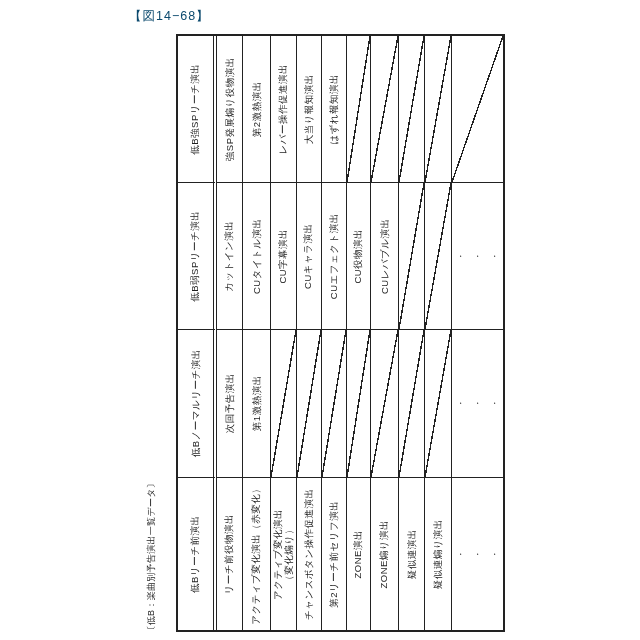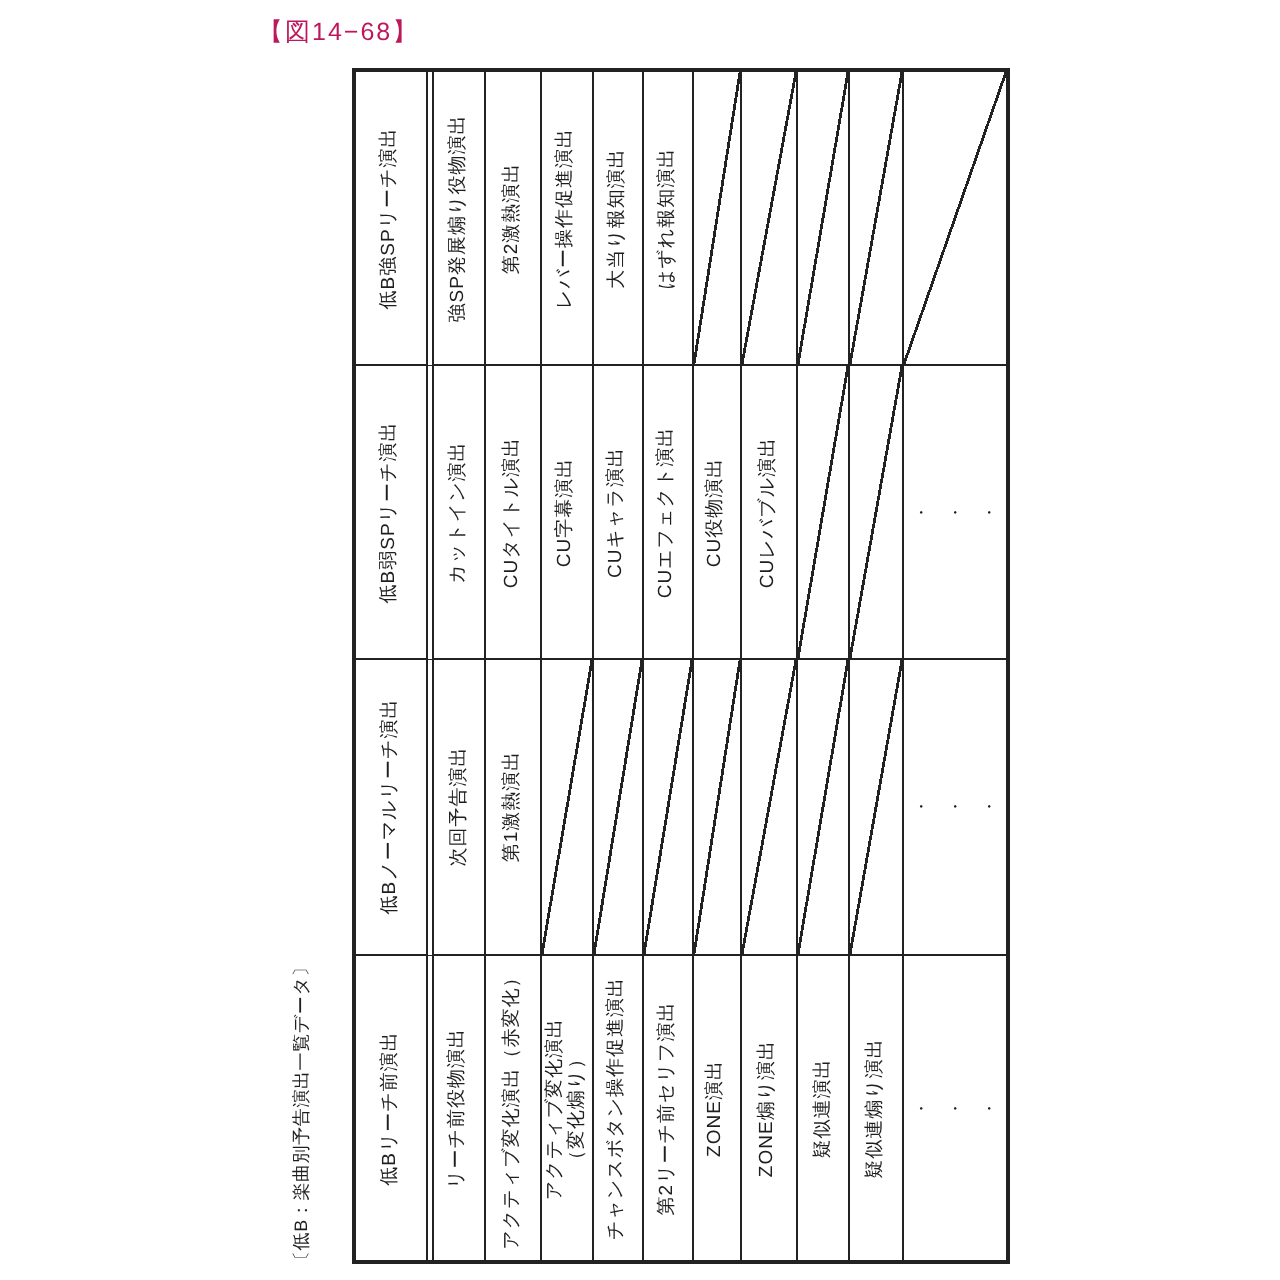--- a/index.html
+++ b/index.html
@@ -2,21 +2,21 @@
 <html><head>
 <meta charset="utf-8">
 <style>
   html,body{margin:0;padding:0;}
   body{
     width:640px;height:640px;position:relative;background:#ffffff;
     font-family:"Liberation Sans","DejaVu Sans",sans-serif;color:#1e1e1e;
   }
   .fig-title{
     position:absolute;left:129px;top:8px;font-size:12.5px;letter-spacing:1px;
-    color:#be185d;white-space:nowrap;
+    color:#0c4a6e;white-space:nowrap;
   }
   .side-label{
     position:absolute;left:74px;top:551px;width:154px;text-align:center;
     font-size:9px;letter-spacing:0.3px;white-space:nowrap;
     transform:rotate(-90deg);transform-origin:center;
   }
   .fig-table{
     position:absolute;left:176px;top:34px;width:325px;height:594px;
     border:2px solid #222;box-sizing:content-box;background:#fff;
   }

